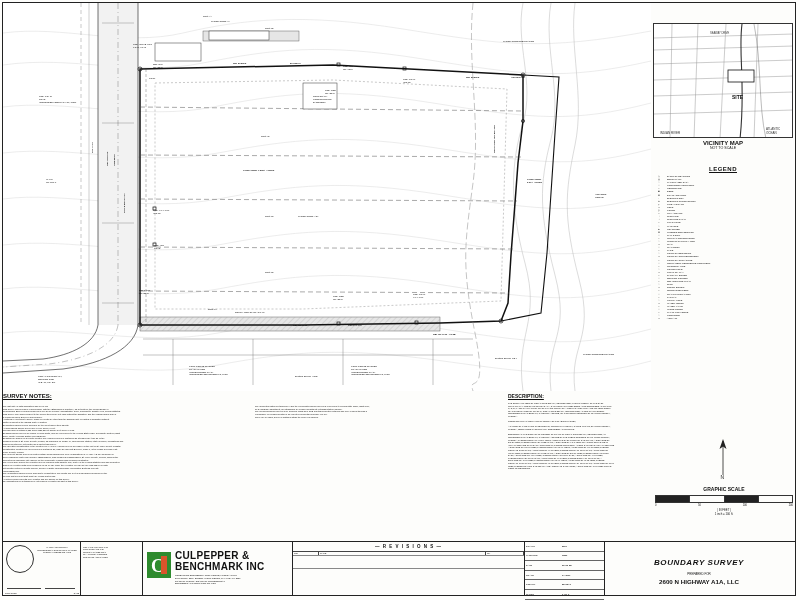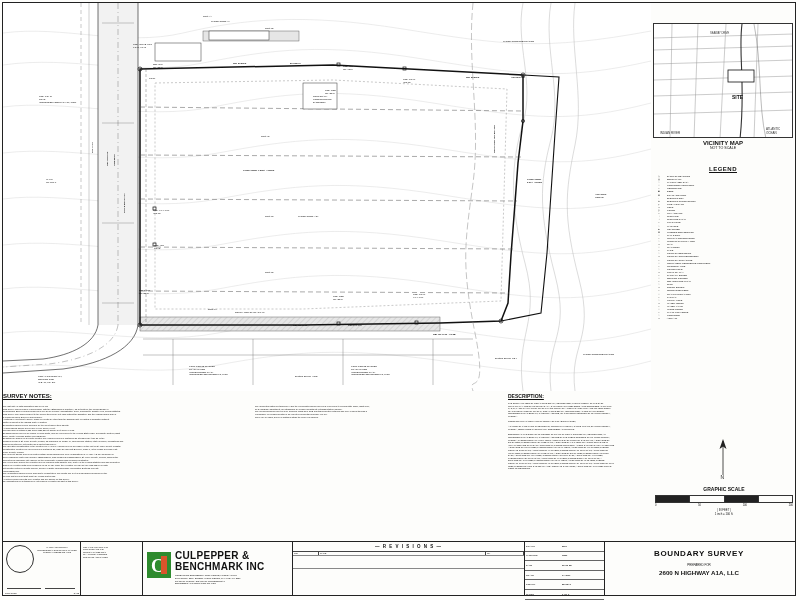--- a/index.html
+++ b/index.html
@@ -678,18 +678,18 @@
             <span style="font-weight: bold;">22-0041</span>
           </div>
           <div class="metarow">
             <span style="width: 36px;">SHEET</span>
             <span style="font-weight: bold;">1 OF 1</span>
           </div>
         </div>
     </div>
 
     <div class="tcell" id="tb-main">
-      <div class="mainTitle" style="margin-top:7px;">BOUNDARY SURVEY</div>
+      <div class="mainTitle" style="margin-top:16px;font-style:italic;">BOUNDARY SURVEY</div>
       <div class="prepared" style="margin-top:5px;">PREPARED FOR</div>
       <div class="mainSub" style="margin-top:2px;">2600 N HIGHWAY A1A, LLC</div>
     </div>
   </div>
 </div>
 
 </body></html>

